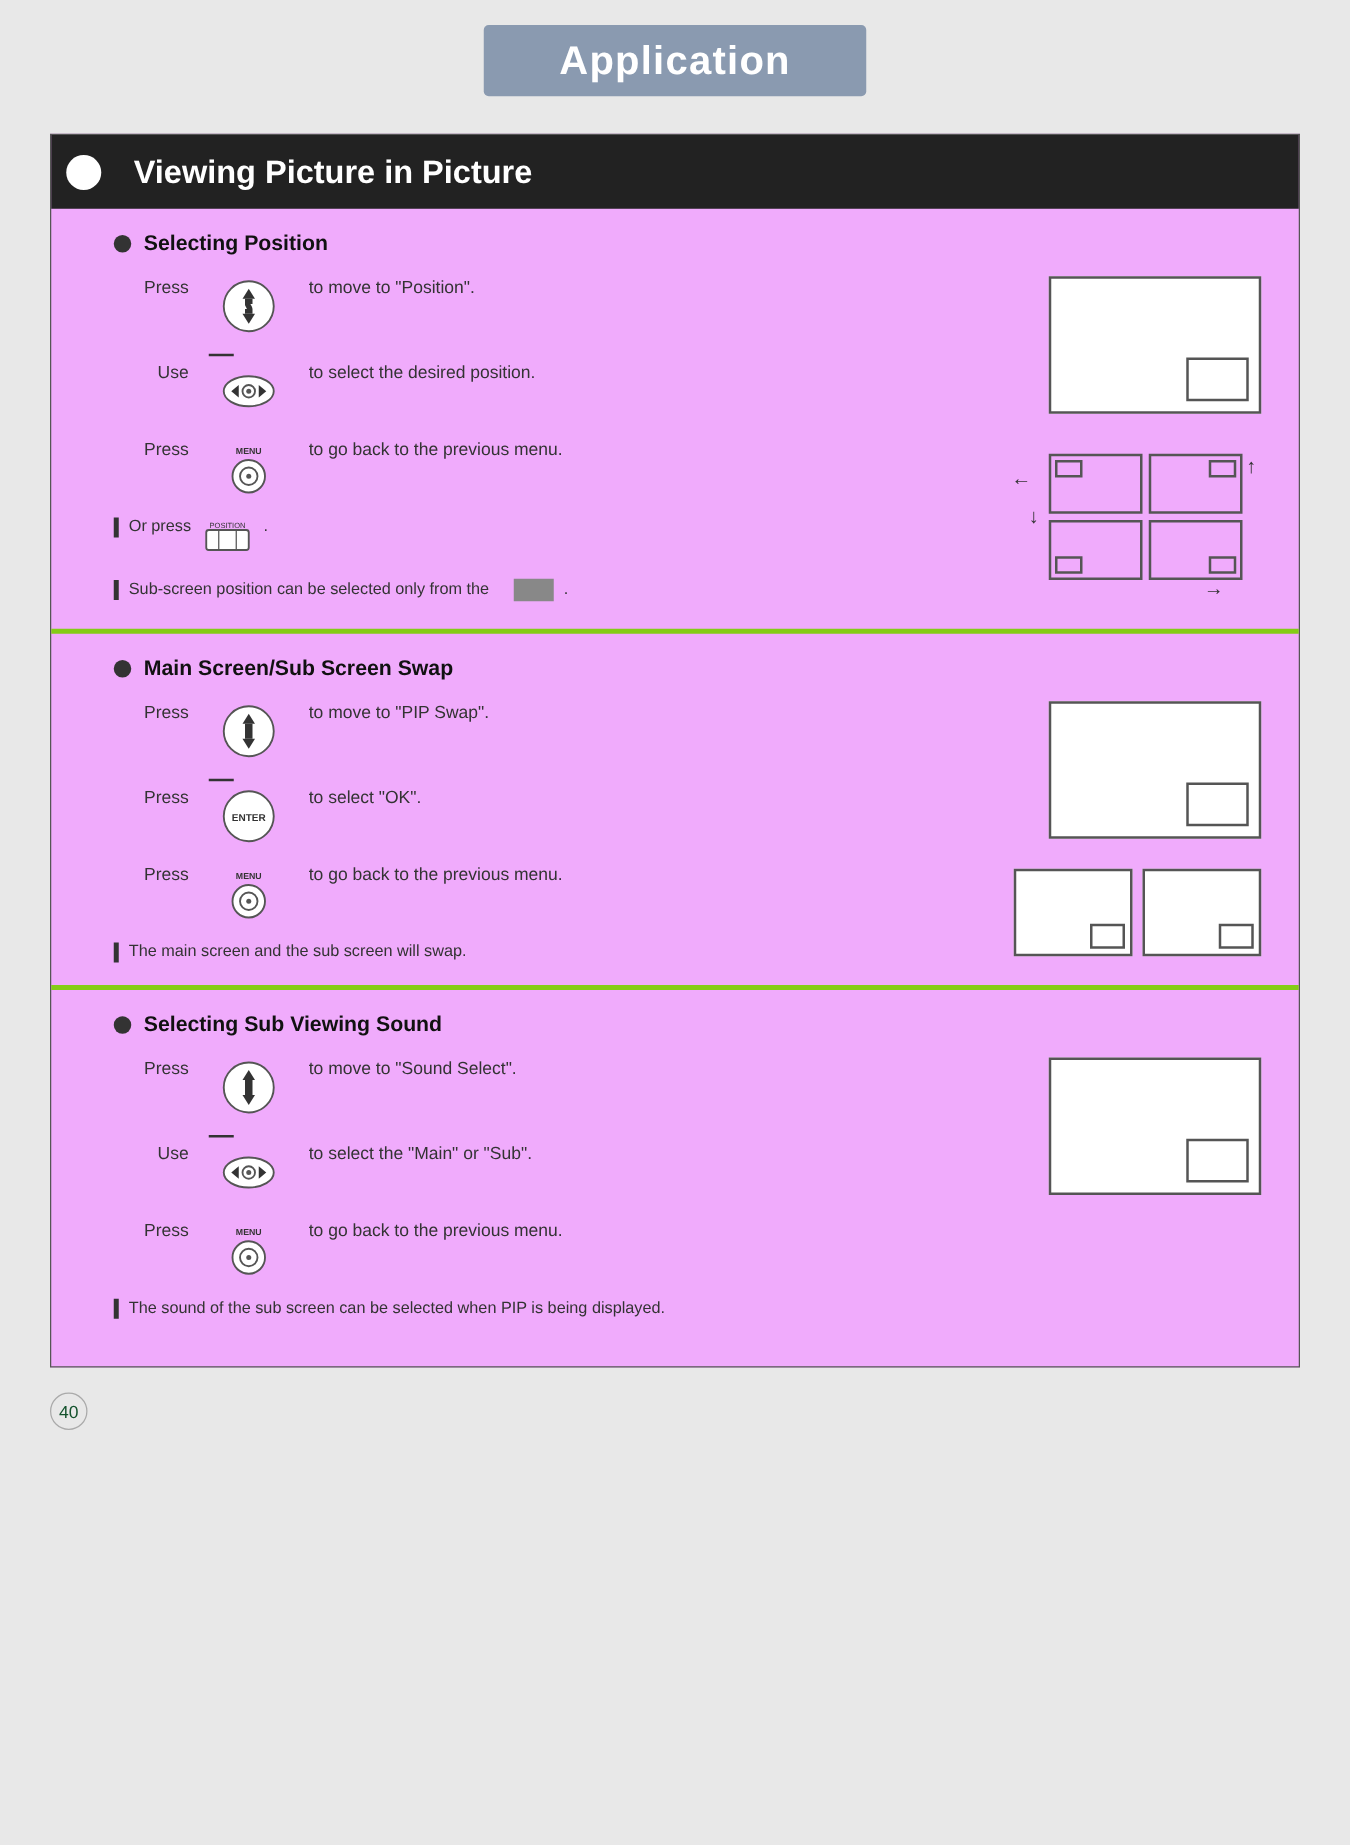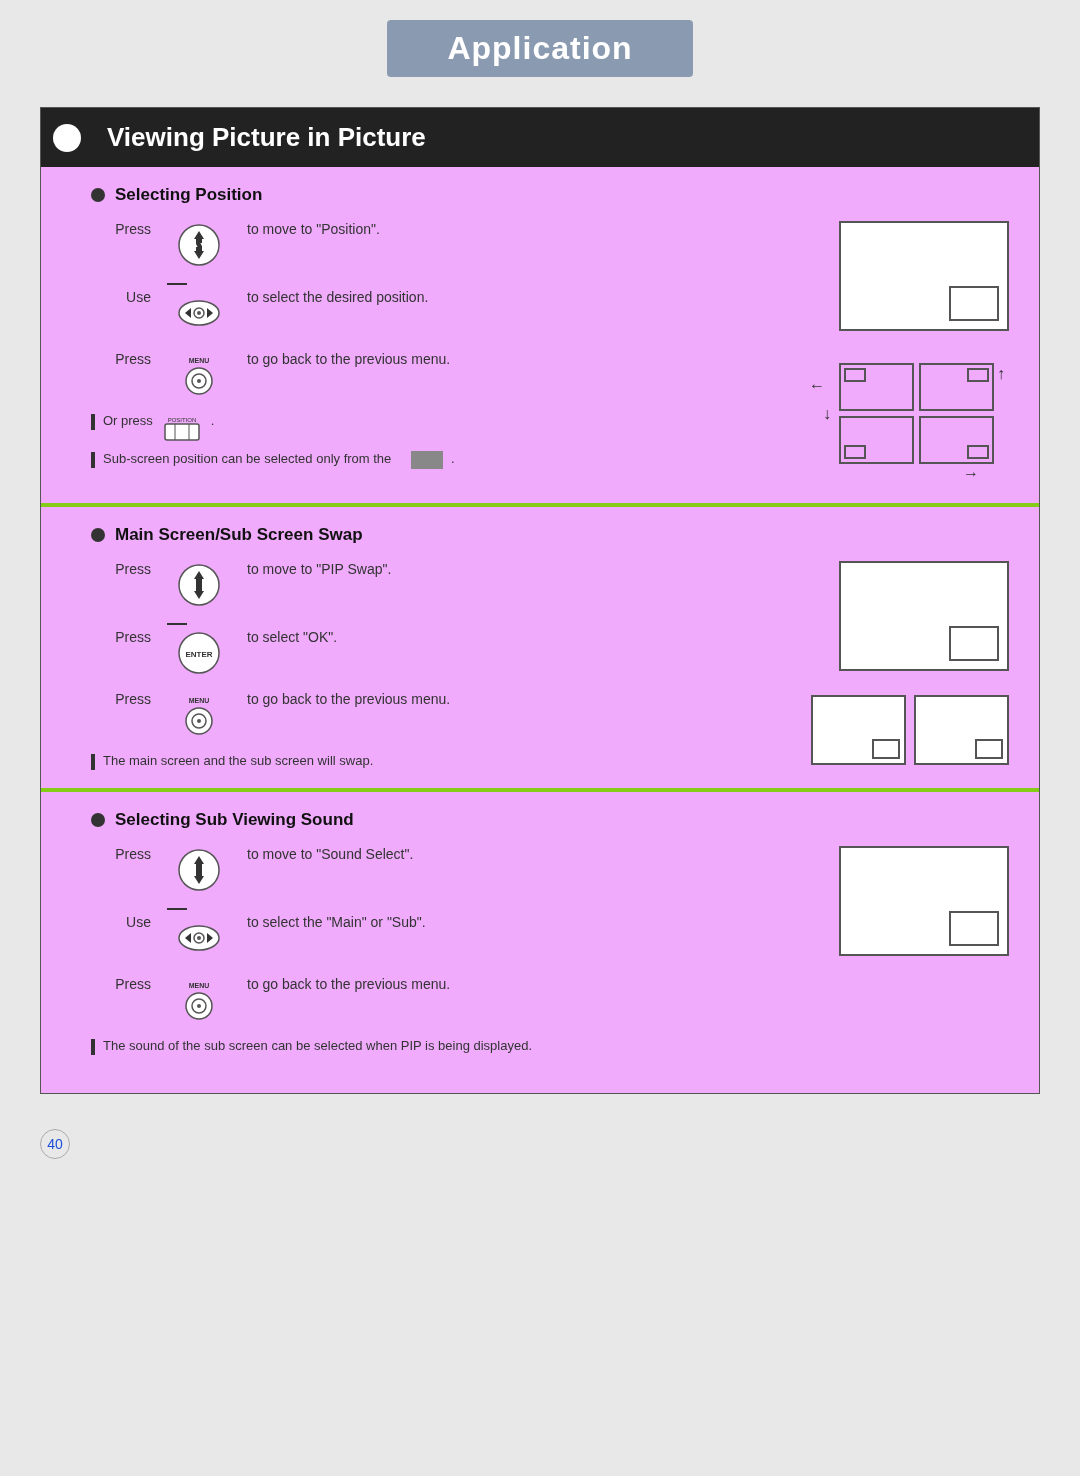--- a/index.html
+++ b/index.html
@@ -185,23 +185,23 @@
       vertical-align: middle;
     }
 
     
     svg.btn-svg {
       width: 44px;
       height: 44px;
     }
 
     .page-number {
-      margin-top: 35px;
+      margin-top: 20px;
       font-size: 14px;
-      color: #1d4ed8;
+      color: #14532d;
       align-self: flex-start;
       border: 1px solid #aaa;
       border-radius: 50%;
       width: 30px;
       height: 30px;
       display: flex;
       align-items: center;
       justify-content: center;
     }
   </style>
@@ -277,21 +277,21 @@
             <svg viewBox="0 0 42 28" width="42" height="28">
               <text x="21" y="8" text-anchor="middle" font-size="6" fill="#333">POSITION</text>
               <rect x="4" y="10" width="34" height="16" rx="2" fill="white" stroke="#555" stroke-width="1.5"></rect>
               <line x1="14" y1="10" x2="14" y2="26" stroke="#555" stroke-width="1"></line>
               <line x1="28" y1="10" x2="28" y2="26" stroke="#555" stroke-width="1"></line>
             </svg>
           </div>
           <span>.</span>
         </div>
 
-        <div class="note-row" style="margin-top:8px;">
+        <div class="note-row" style="margin-top:20px;">
           <div class="note-bar"></div>
           <span>Sub-screen position can be selected only from the</span>
           &nbsp;<span class="inline-box"></span>
           <span>.</span>
         </div>
       </div>
 
       <div class="diagram-right" style="width:220px;justify-content:flex-start;">
 
         <div class="diagram-box-large">

